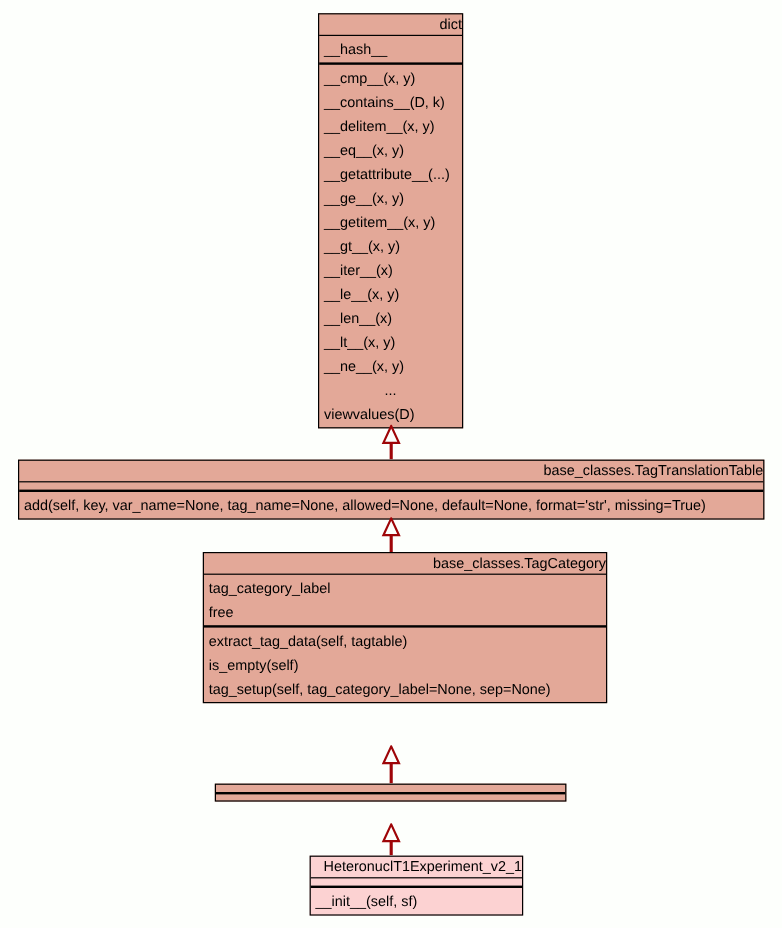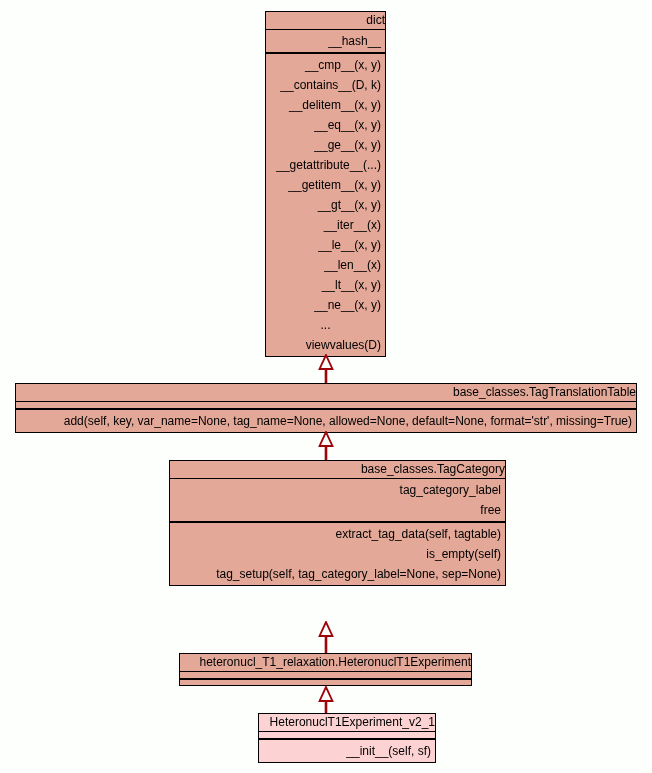--- a/index.html
+++ b/index.html
@@ -40,21 +40,21 @@
   .box-methods {
     padding: 1px 0;
     border-radius: 25px;
   }
   .member {
     line-height: 20px;
     height: 20px;
     padding: 0 4px;
     white-space: nowrap;
     overflow: hidden;
-    text-align: right;
+    text-align: left;
   }
   .member.center {
     text-align: center;
   }
   .empty-compartment {
     height: 6px;
   }
   .empty-compartment.divider {
     border-bottom: 2px solid var(--border, #000);
   }
@@ -86,22 +86,22 @@
 <div class="class-box" id="box-dict">
   <div class="box-title">dict</div>
   <div class="box-attrs">
       <div class="member">__hash__</div>
     </div>
   <div class="box-methods">
       <div class="member">__cmp__(x, y)</div>
       <div class="member">__contains__(D, k)</div>
       <div class="member">__delitem__(x, y)</div>
       <div class="member">__eq__(x, y)</div>
+      <div class="member">__getattribute__(...)</div>
       <div class="member">__ge__(x, y)</div>
-      <div class="member">__getattribute__(...)</div>
       <div class="member">__getitem__(x, y)</div>
       <div class="member">__gt__(x, y)</div>
       <div class="member">__iter__(x)</div>
       <div class="member">__le__(x, y)</div>
       <div class="member">__len__(x)</div>
       <div class="member">__lt__(x, y)</div>
       <div class="member">__ne__(x, y)</div>
       <div class="member center">...</div>
       <div class="member">viewvalues(D)</div>
     </div>
@@ -137,21 +137,20 @@
       <div class="member">tag_setup(self, tag_category_label=None, sep=None)</div>
     </div>
 </div>
 
 <svg class="inh-arrow" id="arrow-3" viewBox="0 0 18 32">
   <line x1="9" y1="15" x2="9" y2="32" stroke-width="2.6" stroke="#9e0508"></line>
   <polygon points="9,1 2.5,15 15.5,15" stroke-width="1.8" fill="#fdfffc" stroke="#9e0508"></polygon>
 </svg>
 
 <div class="class-box" id="box-het">
-  <div class="box-title">heteronucl_T1_relaxation.HeteronuclT1Experiment</div>
   <div class="empty-compartment divider"></div>
   <div class="empty-compartment last"></div>
 </div>
 
 <svg class="inh-arrow" id="arrow-4" viewBox="0 0 18 27">
   <line x1="9" y1="15" x2="9" y2="27" stroke-width="2.6" stroke="#9e0508"></line>
   <polygon points="9,1 2.5,15 15.5,15" stroke-width="1.8" fill="#fdfffc" stroke="#9e0508"></polygon>
 </svg>
 
 <div class="class-box highlight" id="box-v2">

